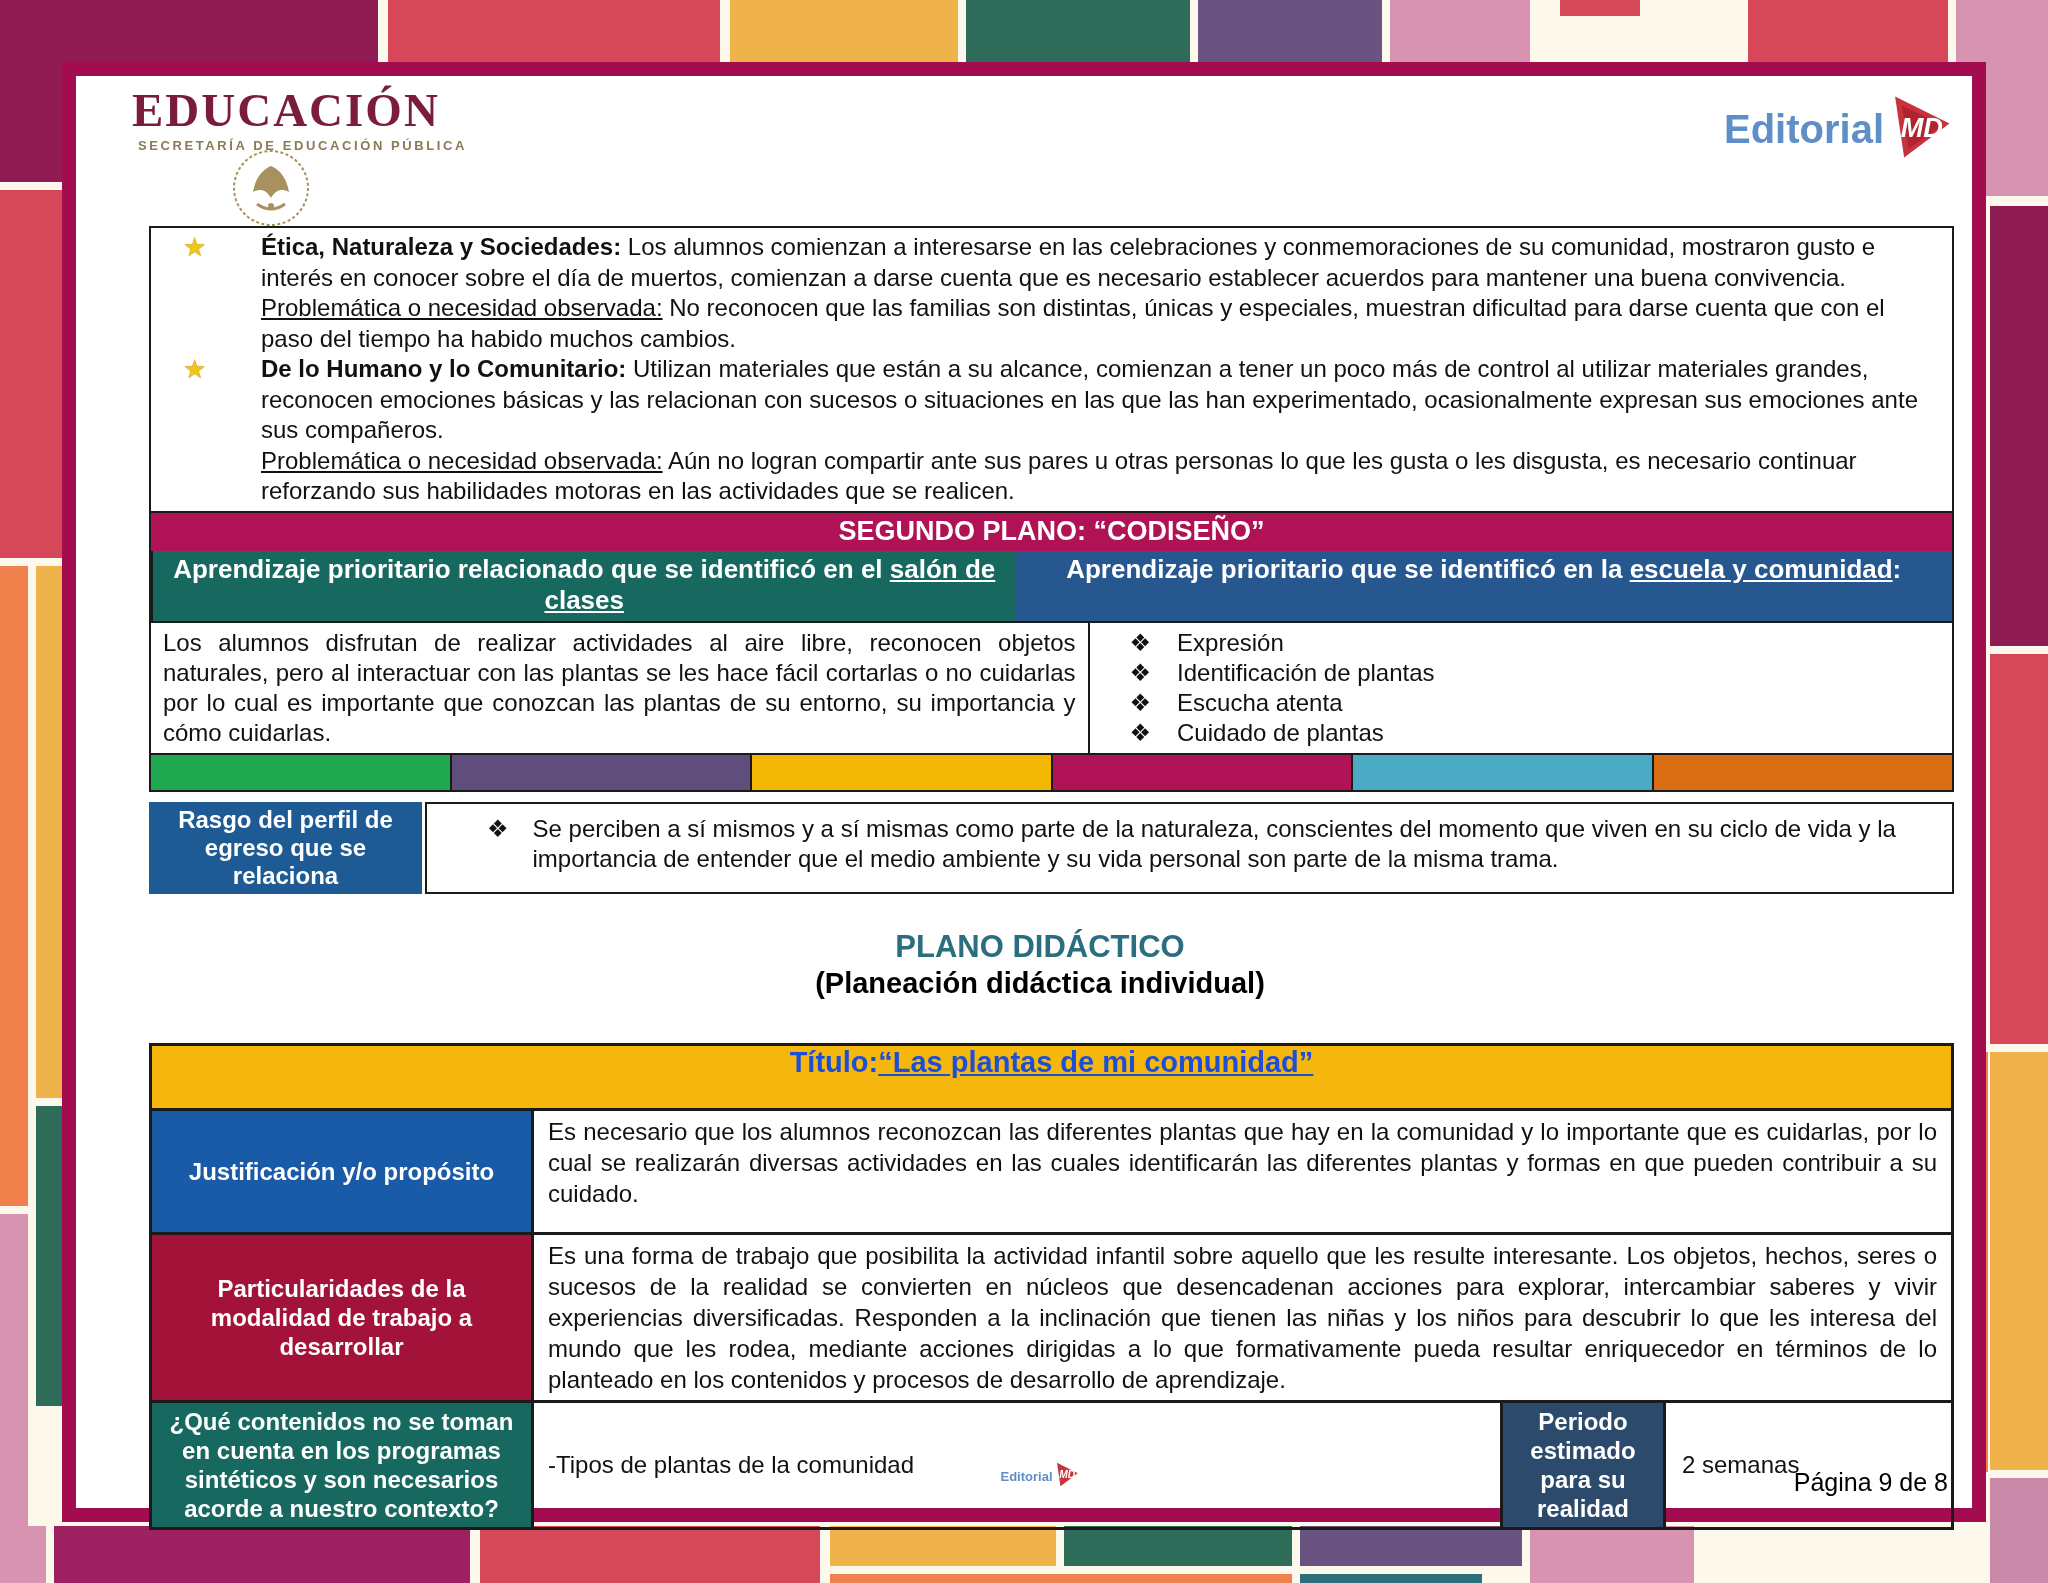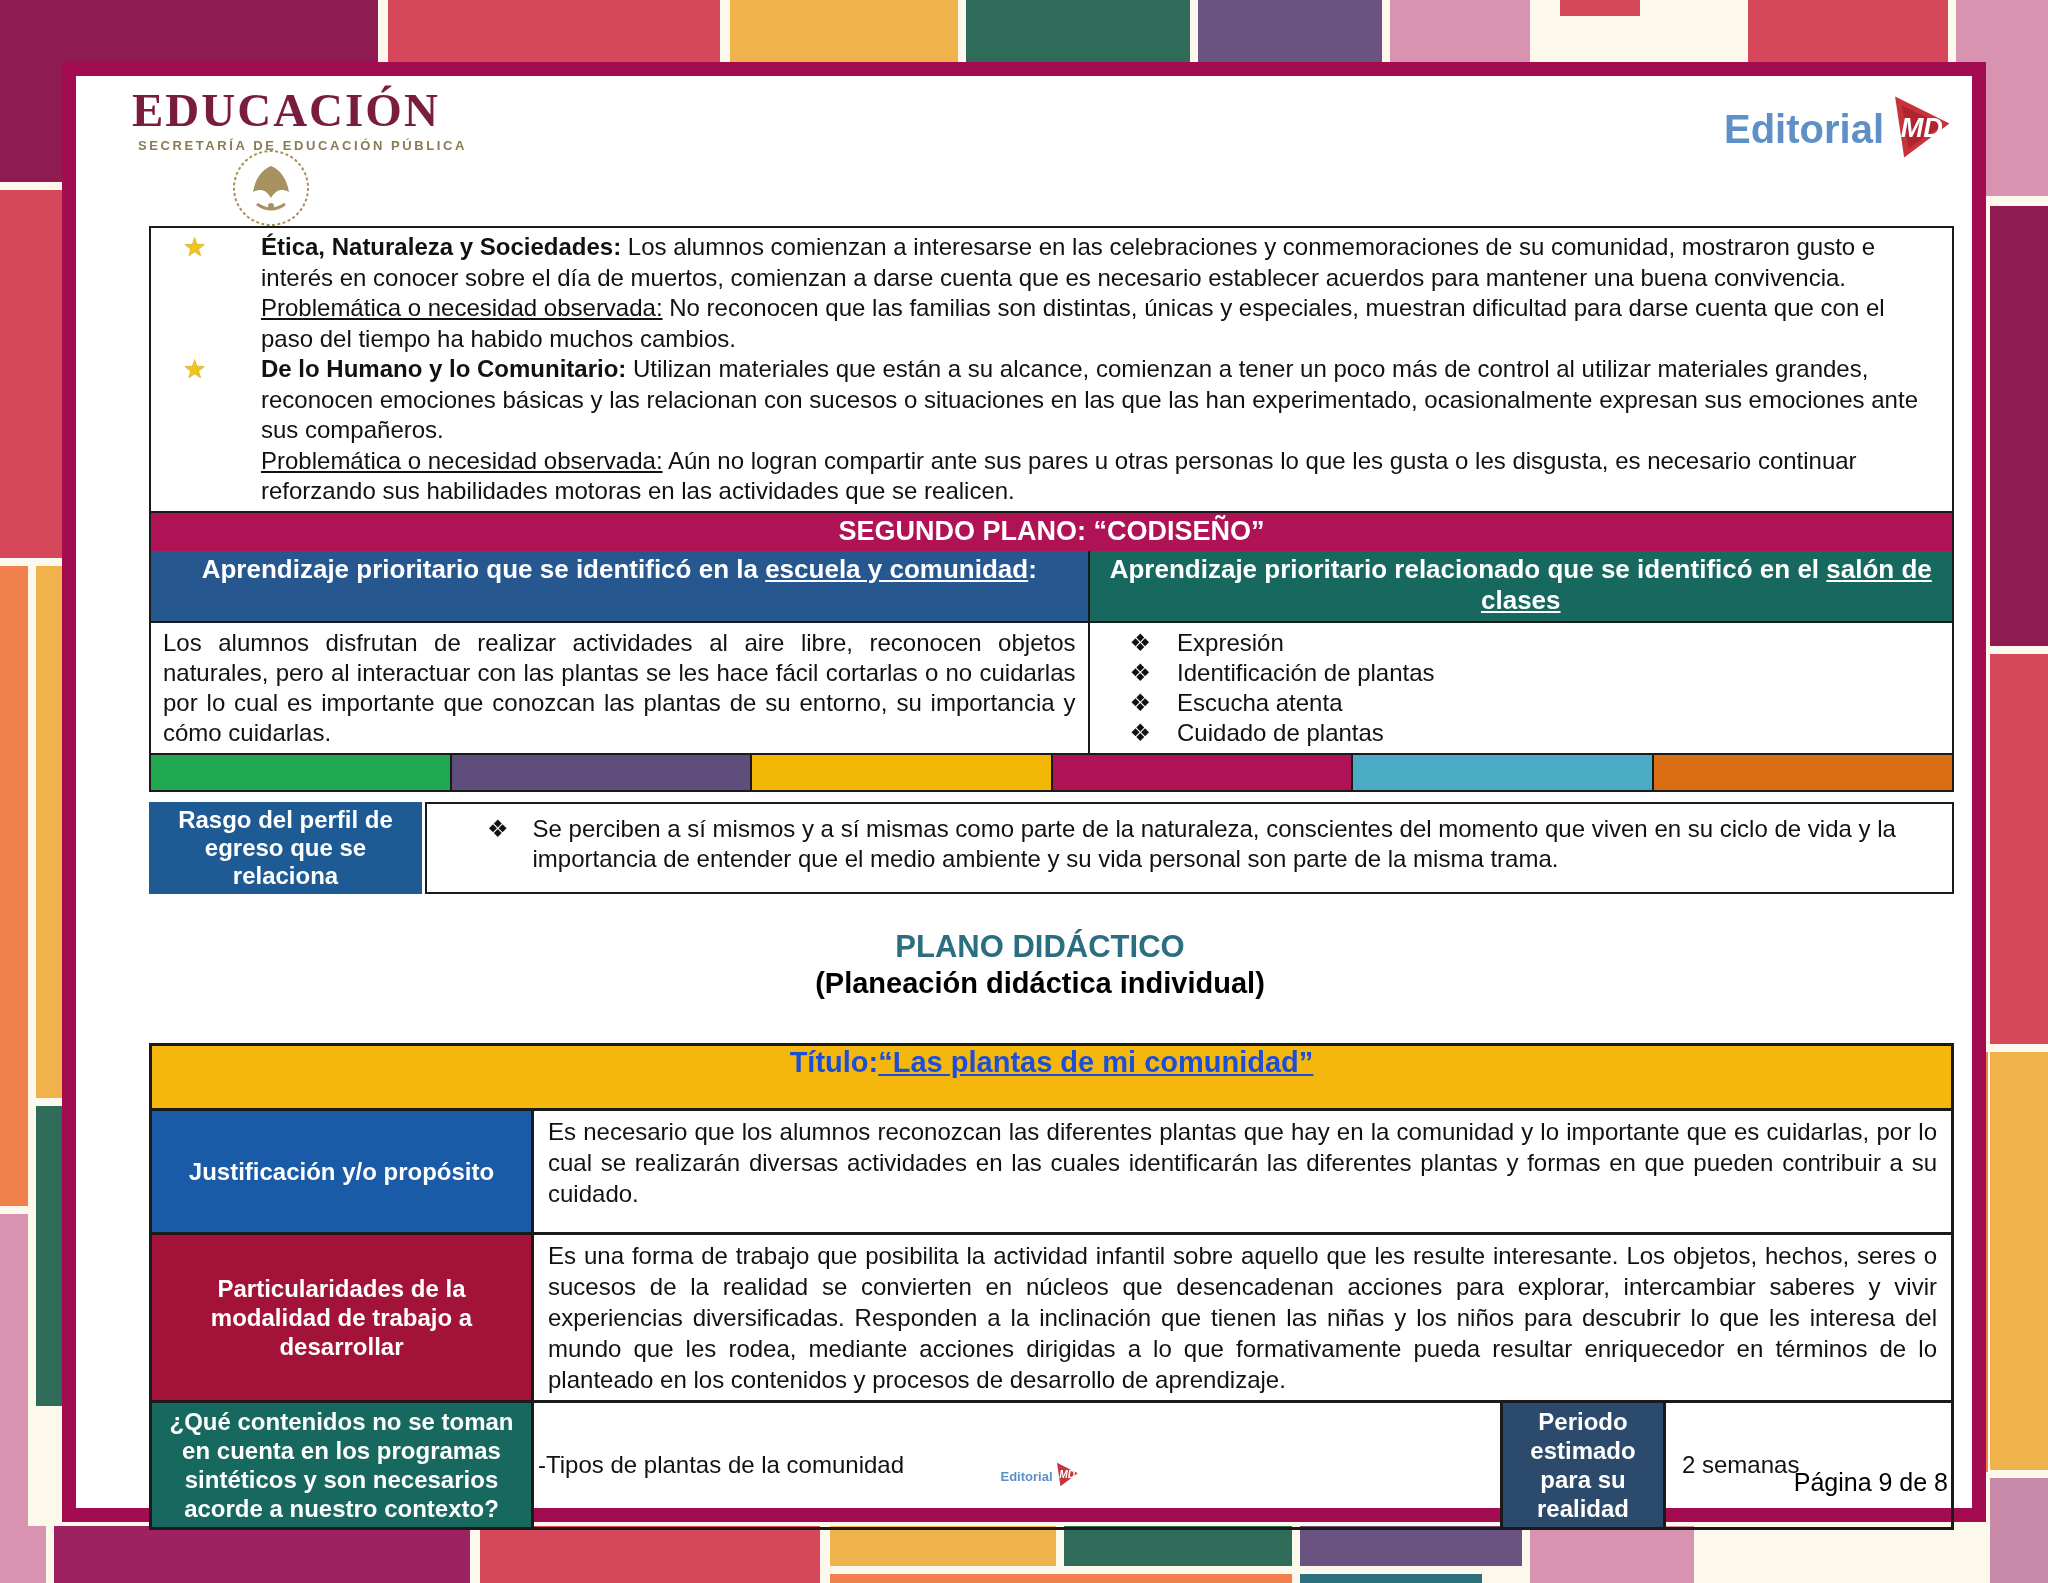--- a/index.html
+++ b/index.html
@@ -68,21 +68,21 @@
   .tlabel{width:382px;box-sizing:border-box;color:#fff;font-weight:bold;font-size:24px;line-height:29px;
           text-align:center;display:flex;align-items:center;justify-content:center;padding:4px 12px;
           border-right:3px solid var(--border_dark);}
   .lbl-blue{background:var(--label_blue);}
   .lbl-crimson{background:var(--label_crimson);}
   .lbl-teal{background:var(--label_teal);}
   .tcell{flex:1;box-sizing:border-box;padding:5px 14px;font-size:24px;line-height:31px;text-align:justify;}
   .row-just{min-height:121px;}
   .row-part{min-height:140px;}
   .row-cont{min-height:104px;}
-  .cont-val{flex:1;display:flex;align-items:center;padding:5px 4px;font-size:24px;box-sizing:border-box;}
+  .cont-val{flex:1;display:flex;align-items:center;padding:5px 14px;font-size:24px;box-sizing:border-box;}
   .periodo{width:166px;background:var(--periodo_navy);color:#fff;font-weight:bold;font-size:24px;
            line-height:29px;text-align:center;display:flex;align-items:center;justify-content:center;
            border-left:3px solid var(--border_dark);border-right:3px solid var(--border_dark);
            box-sizing:border-box;padding:4px 6px;}
   .semanas{width:285px;display:flex;align-items:center;padding-left:16px;font-size:24px;box-sizing:border-box;}
 
   
   .pagenum{position:absolute;right:40px;top:1392px;font-size:25px;color:#000;}
   .mini-logo{position:absolute;left:50%;top:1386px;transform:translateX(-50%);
              display:flex;align-items:center;gap:1px;}
@@ -163,22 +163,22 @@
           </div>
           <div class="diag-item">
             <span class="star">★</span>
             <span><span class="r-b">De lo Humano y lo Comunitario: </span><span>Utilizan materiales que están a su alcance, comienzan a tener un poco más de control al utilizar materiales grandes, reconocen emociones básicas y las relacionan con sucesos o situaciones en las que las han experimentado, ocasionalmente expresan sus emociones ante sus compañeros.</span><br><span class="r-u">Problemática o necesidad observada:</span><span> Aún no logran compartir ante sus pares u otras personas lo que les gusta o les disgusta, es necesario continuar reforzando sus habilidades motoras en las actividades que se realicen.</span></span>
           </div>
         </div>
 
         <div class="banner">SEGUNDO PLANO: “CODISEÑO”</div>
 
         <div class="hdr-row">
+          <div class="hdr-cell hdr-right"><span>Aprendizaje prioritario relacionado que se identificó en el </span><span class="r-u">salón de clases</span></div>
           <div class="hdr-cell hdr-left"><span>Aprendizaje prioritario que se identificó en la </span><span class="r-u">escuela y comunidad</span><span>:</span></div>
-          <div class="hdr-cell hdr-right"><span>Aprendizaje prioritario relacionado que se identificó en el </span><span class="r-u">salón de clases</span></div>
         </div>
 
         <div class="body-row">
           <div class="body-left">Los alumnos disfrutan de realizar actividades al aire libre, reconocen objetos naturales, pero al interactuar con las plantas se les hace fácil cortarlas o no cuidarlas por lo cual es importante que conozcan las plantas de su entorno, su importancia y cómo cuidarlas.</div>
           <div class="body-right">
               <div class="li">
                 <span class="mark">❖</span>
                 <span>Expresión</span>
               </div>
               <div class="li">

